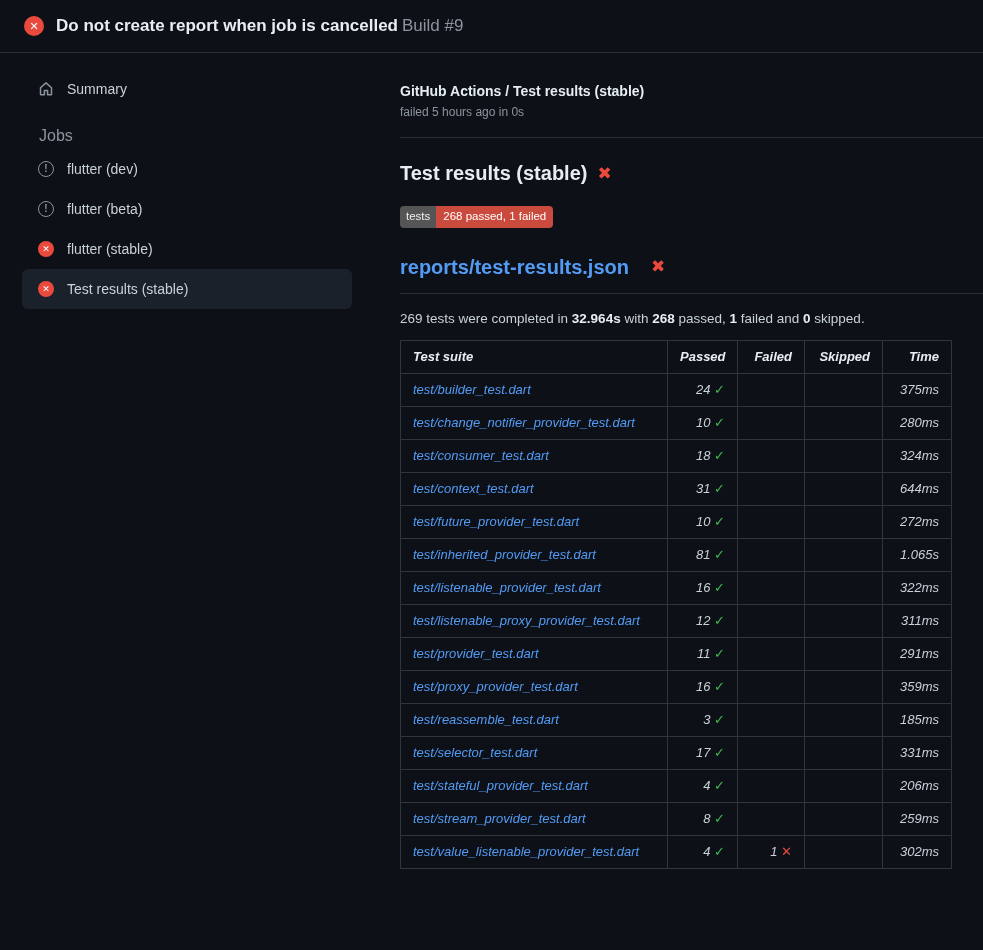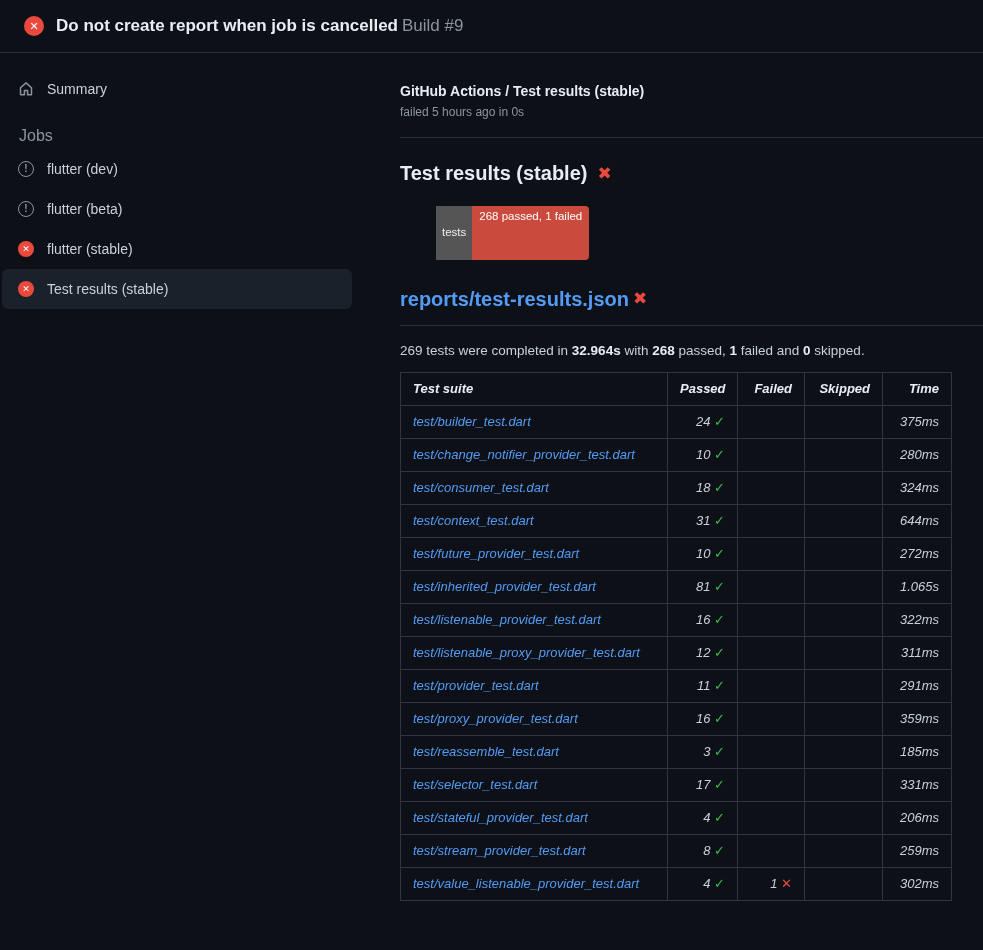--- a/index.html
+++ b/index.html
@@ -32,21 +32,21 @@
     font-size: 9px; font-weight: 700; line-height: 1;
   }
   .status-circle.failed.lg { width: 20px; height: 20px; font-size: 11px; }
   .status-circle.neutral {
     border: 1.5px solid var(--muted, #8b949e); color: var(--muted, #8b949e);
     font-size: 10px; font-weight: 700; line-height: 1;
   }
 
   
   .page-body { display: flex; align-items: flex-start; }
-  .sidebar { width: 400px; flex: none; padding: 18px 48px 0 2px; }
+  .sidebar { width: 400px; flex: none; padding: 18px 48px 0 22px; }
   .main { flex: 1; min-width: 0; padding: 30px 31px 0 0; }
 
   
   .side-item {
     display: flex; align-items: center; gap: 13px;
     height: 36px; padding: 0 16px; border-radius: 6px;
     color: var(--text, #c9d1d9); cursor: pointer; font-size: 14px;
   }
   .side-item .icon { display: inline-flex; flex: none; }
   .jobs-label { color: var(--muted, #8b949e); font-size: 16px; margin: 20px 0 4px 17px; }
@@ -62,28 +62,28 @@
     margin-top: 22px; font-size: 20px; font-weight: 700;
     color: var(--text-bright, #e6edf3);
     display: flex; align-items: center; gap: 10px; line-height: 26px;
   }
   .red-x { color: var(--failure, #e5443b); font-weight: 700; font-size: 17px; line-height: 1; }
 
   .badge {
     display: inline-flex; margin-top: 20px; border-radius: 4px; overflow: hidden;
     font-size: 11.5px; line-height: 1;
   }
-  .badge-label { background: var(--badge-label-bg, #555555); color: #efefef; padding: 21px 6px; margin-left: 36px; }
+  .badge-label { background: var(--badge-label-bg, #555555); color: #efefef; padding: 5px 6px; }
   .badge-value { background: var(--badge-value-bg, #cb4a3e); color: #fff; padding: 5px 7px; }
 
   .report-title {
     margin: 26px -31px 0 0; padding-bottom: 13px;
     border-bottom: 1px solid var(--border-subtle, #262d37);
     font-size: 20px; font-weight: 700; line-height: 26px;
-    display: flex; align-items: center; gap: 4px;
+    display: flex; align-items: center; gap: 22px;
   }
   .report-title a { color: var(--link, #539bf5); }
 
   .summary-line { margin-top: 17px; font-size: 13.5px; color: var(--text, #c9d1d9); }
   .summary-line strong { color: var(--text-bright, #e6edf3); }
 
   
   table.results {
     border-collapse: collapse; width: 100%; margin-top: 14px;
     font-size: 13px; table-layout: fixed; font-style: italic;

